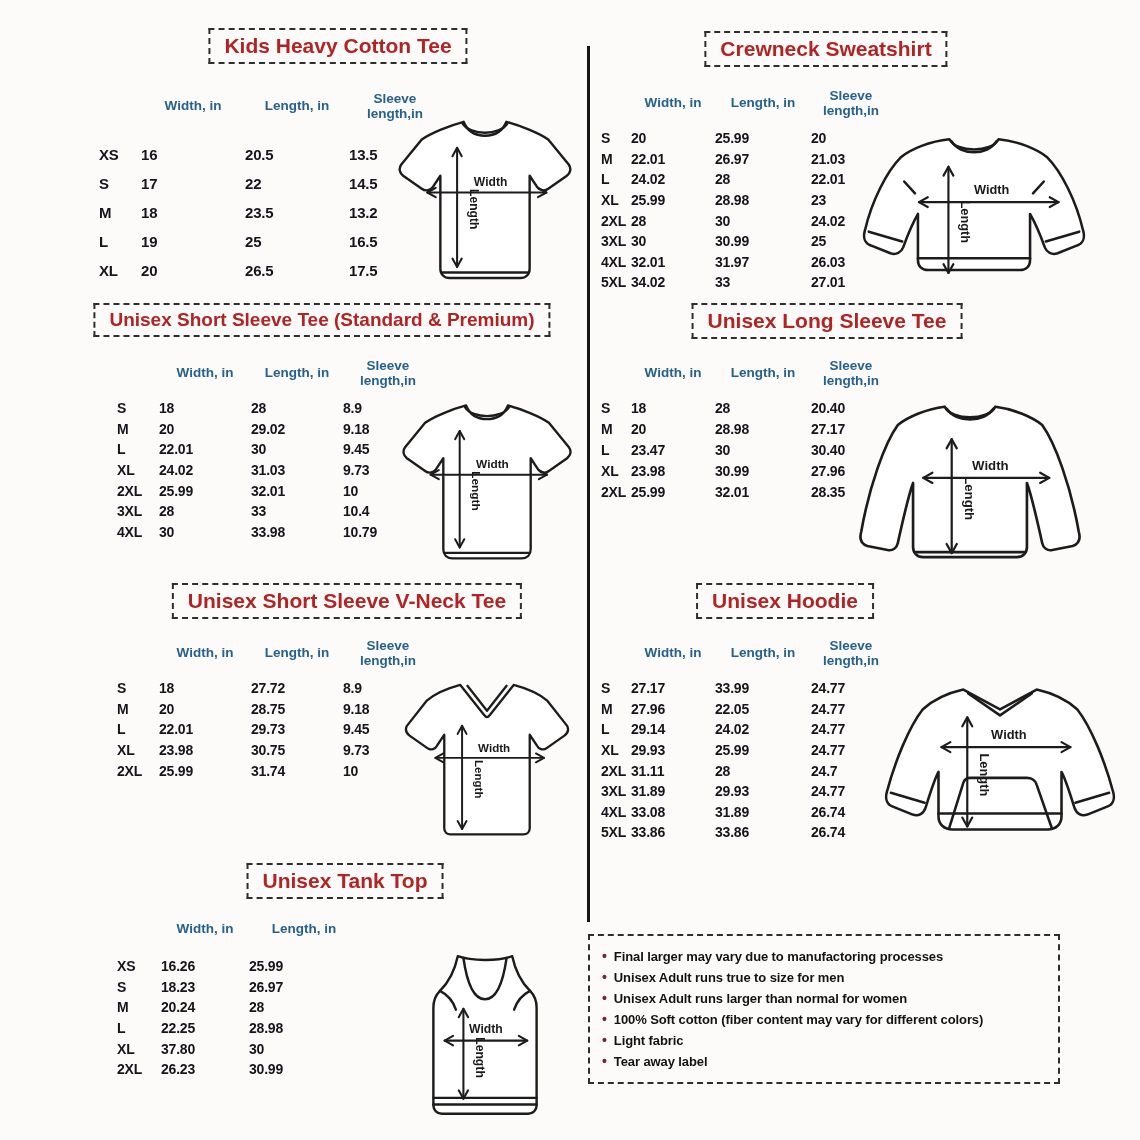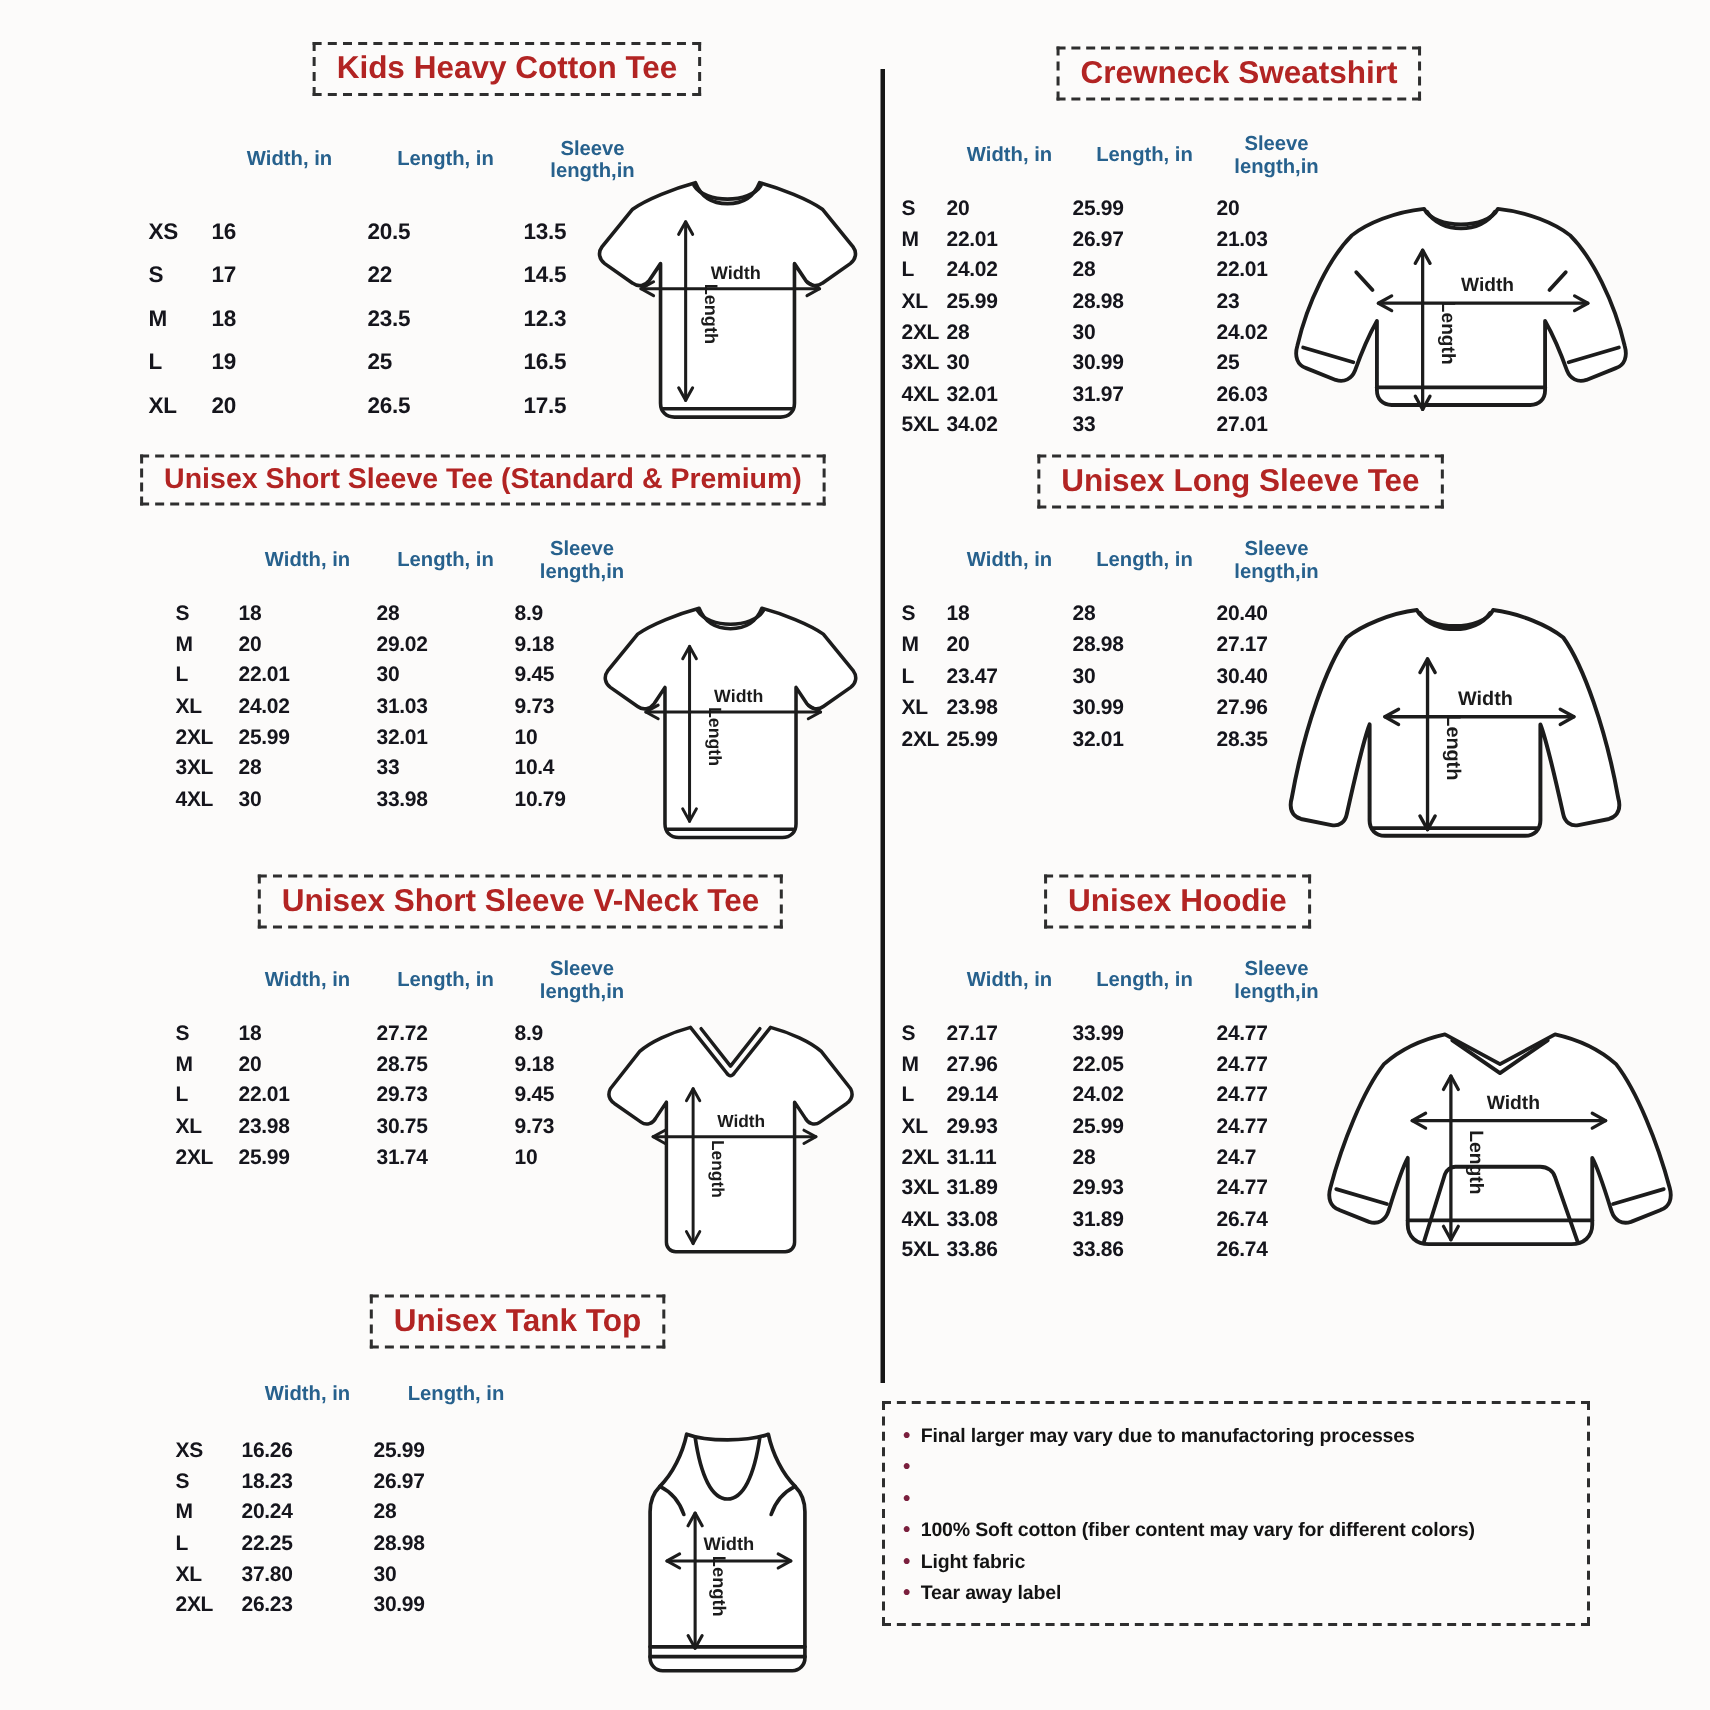--- a/index.html
+++ b/index.html
@@ -66,21 +66,21 @@
           <div class="row" style="height: 29px;">
             <div class="cell size" style="width: 42px;">S</div>
             <div class="cell" style="width: 104px;">17</div>
             <div class="cell" style="width: 104px;">22</div>
             <div class="cell" style="width: 92px;">14.5</div>
           </div>
           <div class="row" style="height: 29px;">
             <div class="cell size" style="width: 42px;">M</div>
             <div class="cell" style="width: 104px;">18</div>
             <div class="cell" style="width: 104px;">23.5</div>
-            <div class="cell" style="width: 92px;">12.3</div>
+            <div class="cell" style="width: 92px;">13.2</div>
           </div>
           <div class="row" style="height: 29px;">
             <div class="cell size" style="width: 42px;">L</div>
             <div class="cell" style="width: 104px;">19</div>
             <div class="cell" style="width: 104px;">25</div>
             <div class="cell" style="width: 92px;">16.5</div>
           </div>
           <div class="row" style="height: 29px;">
             <div class="cell size" style="width: 42px;">XL</div>
             <div class="cell" style="width: 104px;">20</div>
@@ -550,23 +550,25 @@
           <text x="55" y="114" transform="rotate(90 55 114)" text-anchor="middle" font-size="13" font-weight="bold" fill="#1b1b1b">Length</text>
         </svg></div>
     </div>
   <div class="notes" style="left:588px;top:934px;width:472px;height:150px;" id="notes-box">
       <div class="note-line">
         <span class="note-bullet">•</span>
         <span>Final larger may vary due to manufactoring processes</span>
       </div>
       <div class="note-line">
         <span class="note-bullet">•</span>
+        <span>Unisex Adult runs true to size for men</span>
       </div>
       <div class="note-line">
         <span class="note-bullet">•</span>
+        <span>Unisex Adult runs larger than normal for women</span>
       </div>
       <div class="note-line">
         <span class="note-bullet">•</span>
         <span>100% Soft cotton (fiber content may vary for different colors)</span>
       </div>
       <div class="note-line">
         <span class="note-bullet">•</span>
         <span>Light fabric</span>
       </div>
       <div class="note-line">

